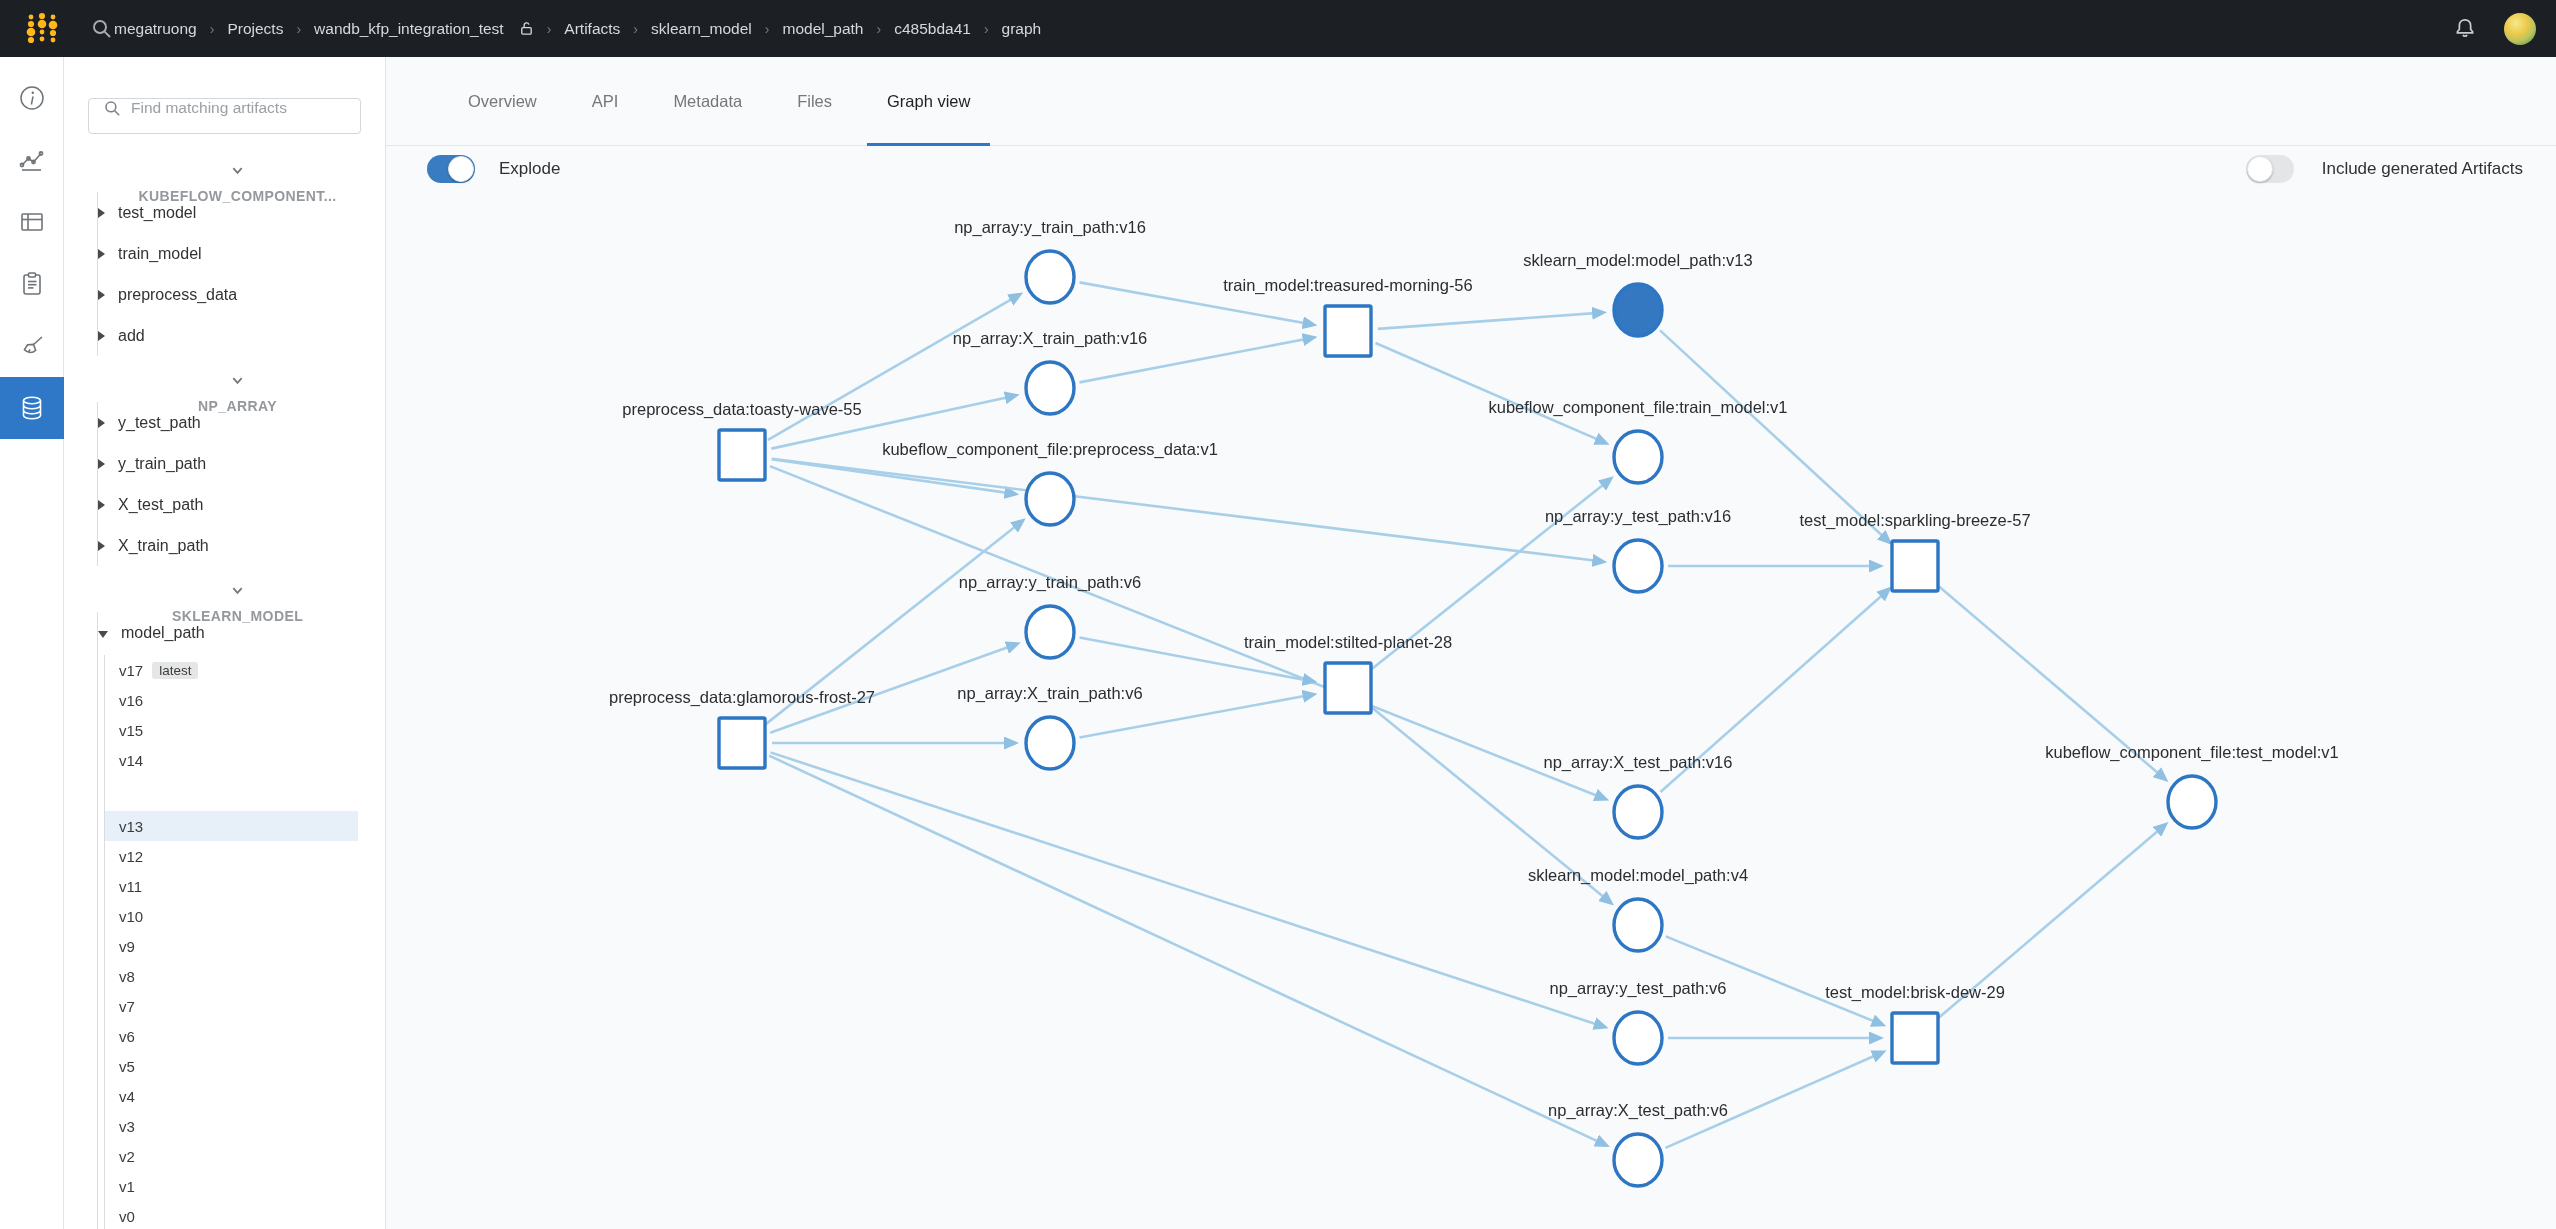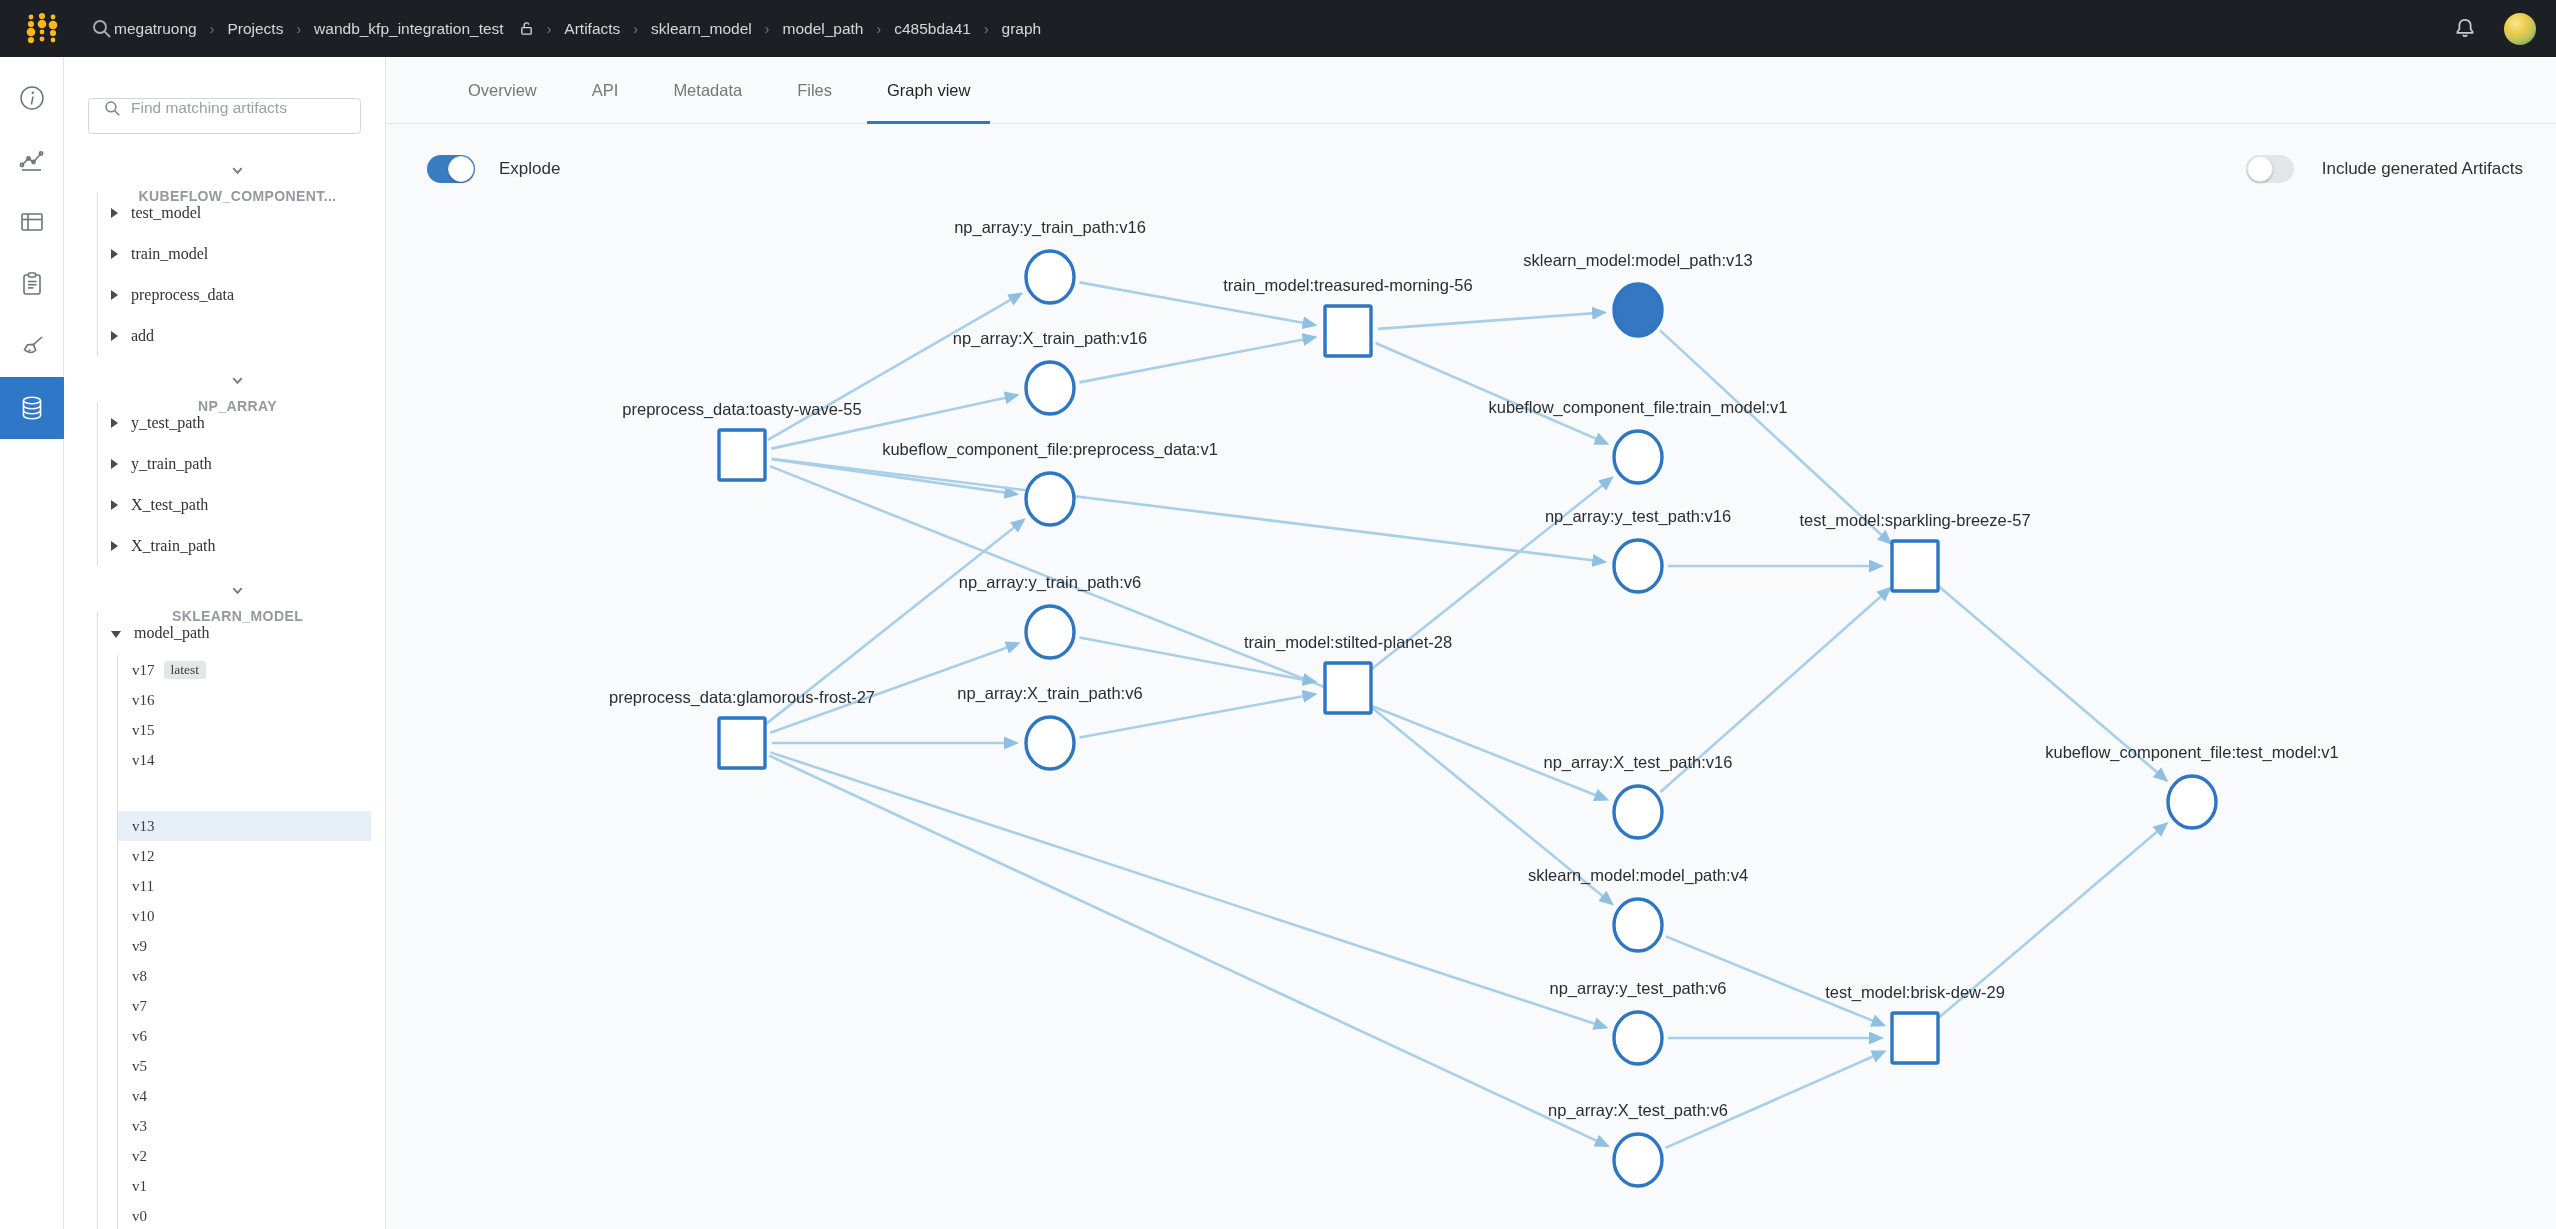--- a/index.html
+++ b/index.html
@@ -37,40 +37,40 @@
     border-radius:4px; display:flex; align-items:flex-start; padding:0 14px; gap:9px;
     background:#fff; }
   .searchbox input { border:none; outline:none; flex:1; font-size:15.5px;
     font-family:inherit; color:#333; background:transparent; }
   .searchbox input::placeholder { color:#9aa0a6; }
   .tree { margin-top:30px; padding-left:26px; }
   .sec { margin-bottom:18px; }
   .sec-header { height:26px; display:flex; align-items:center; gap:11px;
     color:#95989c; font-size:14px; font-weight:700; letter-spacing:.4px; cursor:pointer;
     white-space:nowrap;flex-direction:column; }
-  .sec-children { margin-left:7px; border-left:1px solid #dadcdf; padding-left:13px;
-    margin-top:2px;font-family:Liberation Serif, serif; }
+  .sec-children { margin-left:7px; border-left:1px solid #dadcdf; 
+    margin-top:2px; }
   .tree-item { height:41px; display:flex; align-items:center; gap:13px; font-size:16px;
     color:#333; cursor:pointer; }
   .caret-right { width:0; height:0; border:5px solid transparent;
     border-left:7px solid #4a4a4a; border-right:none; }
   .caret-down { width:0; height:0; border:5px solid transparent;
     border-top:7px solid #4a4a4a; border-bottom:none; margin-top:3px; }
   .versions { margin-left:6px; border-left:1px solid #dadcdf; margin-top:2px; }
   .ver-row { height:30px; display:flex; align-items:center; gap:9px; padding-left:14px;
     font-size:15px; color:#3c3c3c; cursor:pointer; width:253px; }
   .ver-row.selected { background:#e7f0f9;margin-top:36px; }
   .badge { background:#e5e6e7; border-radius:3px; padding:1px 7px; font-size:13.5px;
     color:#3c3c3c; }
 
   
   .main { position:absolute; top:57px; left:386px; right:0; bottom:0;
     background:#f9fafb; }
   .graph-svg { position:absolute; left:0; top:0; z-index:1; }
-  .tabs { position:absolute; top:0; left:0; right:0; height:67px; display:flex;
+  .tabs { position:absolute; top:0; left:0; right:0; height:89px; display:flex;
     align-items:stretch; padding-left:62px; gap:15px;
     border-bottom:1px solid #e5e6e8; z-index:5; }
   .tab { display:flex; align-items:center; padding:0 20px; font-size:16.5px;
     color:#757779; cursor:pointer; position:relative; }
   .tab.active { color:#1f2225; }
   .tab.active::after { content:""; position:absolute; left:0; right:0; bottom:-1px;
     height:3px; background:#2e78c7; }
   .controls { position:absolute; top:71px; left:0; right:0; height:60px; z-index:5; }
   .ctrl-left { position:absolute; left:41px; top:27px; display:flex;
     align-items:center; gap:24px; }

